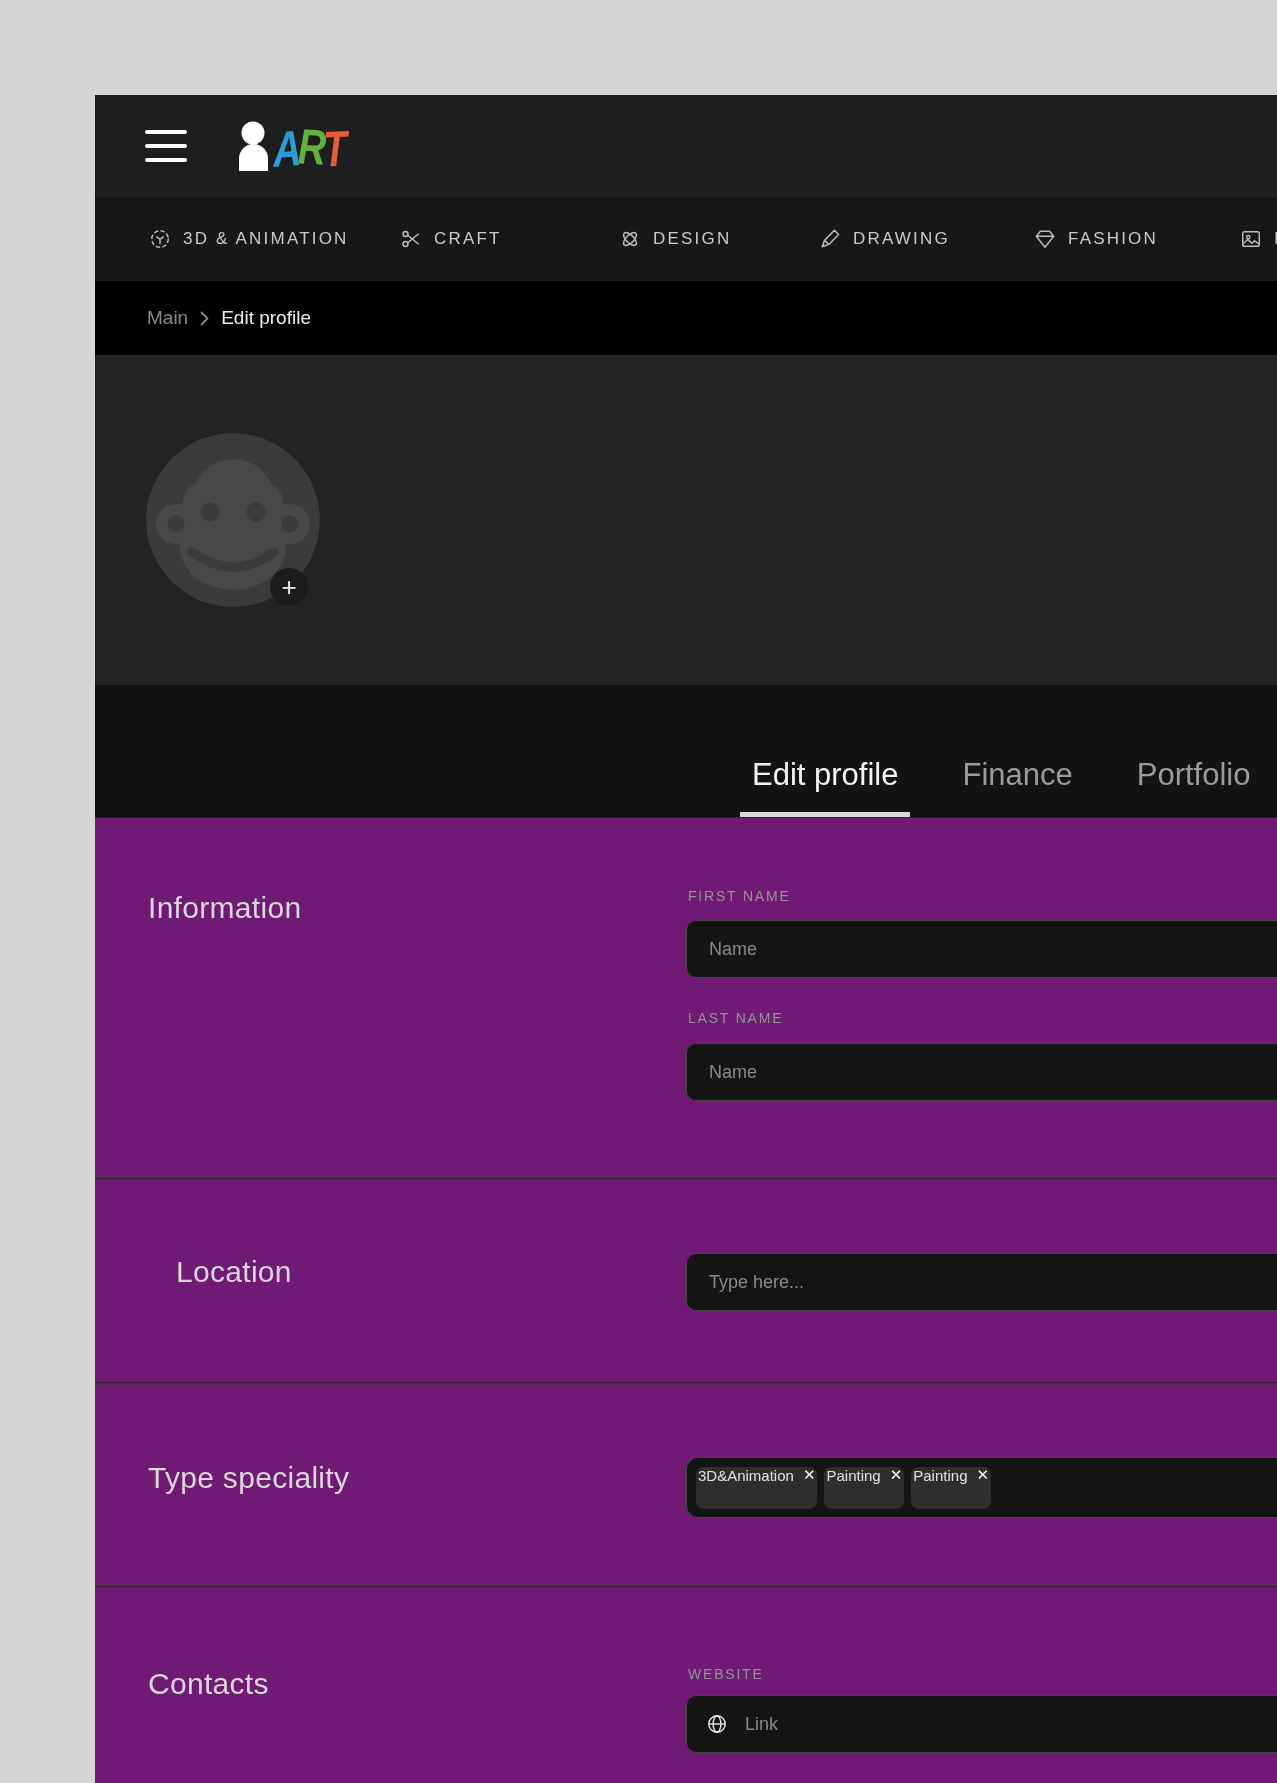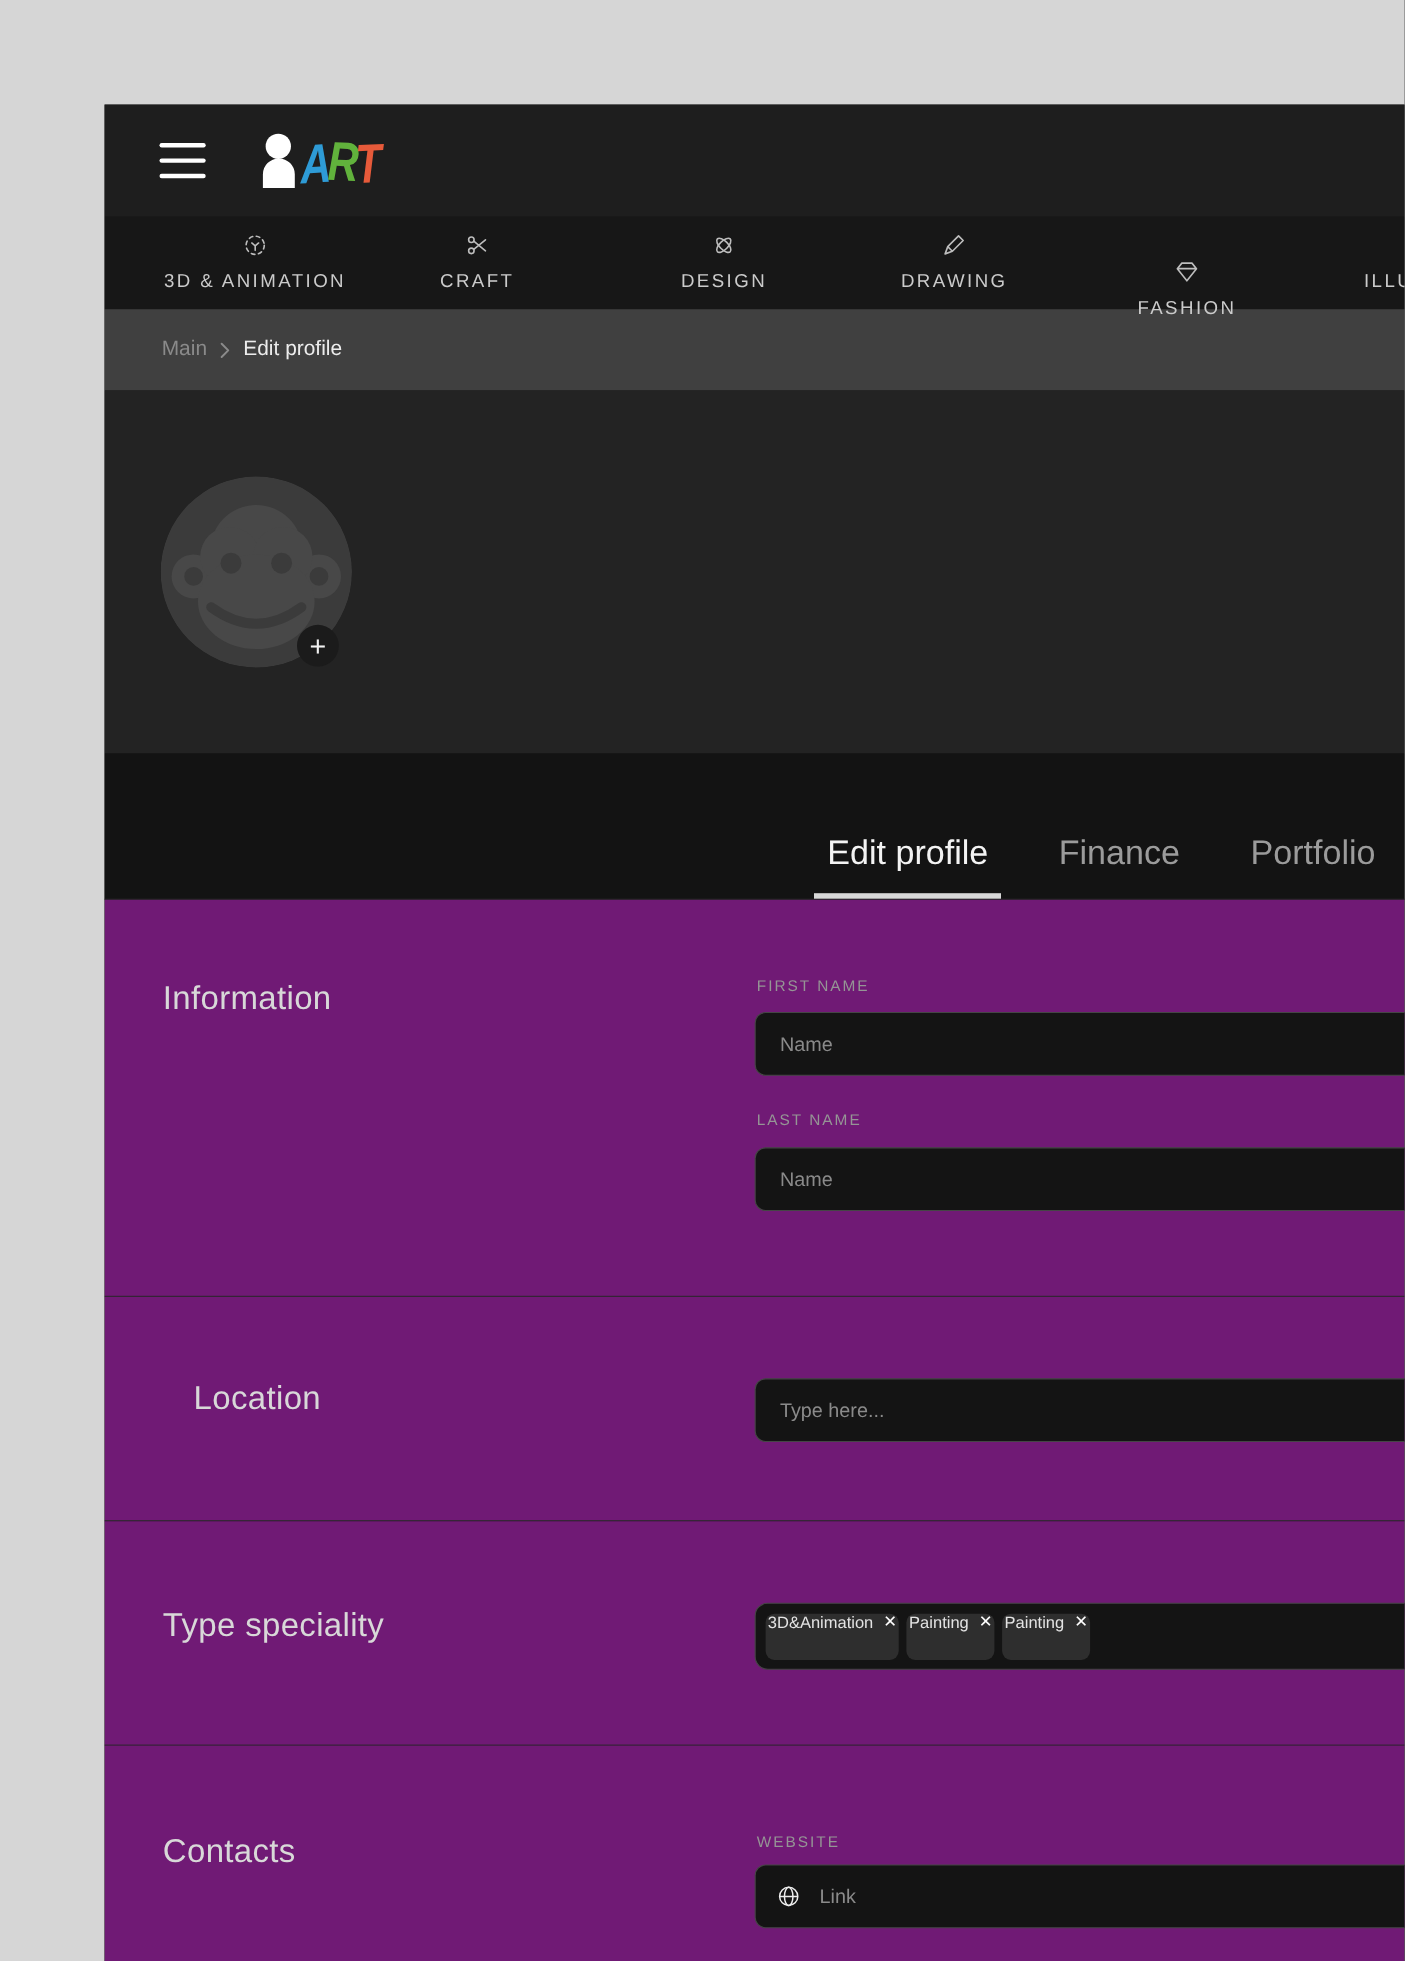--- a/index.html
+++ b/index.html
@@ -20,25 +20,25 @@
   .hamburger .bar{height:4px;background:#ffffff;border-radius:2px;}
   .logo{margin-left:50px;display:flex;align-items:flex-end;cursor:pointer;}
   .logo-person{display:block;}
   .logo-art{display:flex;align-items:flex-end;font-weight:700;font-style:italic;font-size:50px;line-height:44px;letter-spacing:-4px;transform:scaleX(.78);transform-origin:left bottom;margin-left:2px;}
   .logo-art span{display:inline-block;}
   .logo-art .l0{transform:rotate(-3deg);}
   .logo-art .l1{transform:rotate(2deg) translateY(-2px);}
   .logo-art .l2{transform:rotate(-2deg);}
   
   .nav{height:84px;background:#171717;position:relative;}
-  .nav-item{position:absolute;top:50%;transform:translateY(-50%);display:flex;align-items:center;gap:12px;color:#cbcbcb;font-size:17px;letter-spacing:2.2px;white-space:nowrap;cursor:pointer;flex-direction:column;}
+  .nav-item{position:absolute;top:50%;transform:translateY(-50%);display:flex;align-items:center;gap:12px;color:#cbcbcb;font-size:17px;letter-spacing:2.2px;white-space:nowrap;cursor:pointer;}
   .nav-item svg{flex:0 0 auto;}
-  .ni-1{left:54px;} .ni-2{left:305px;} .ni-3{left:524px;} .ni-4{left:724px;} .ni-5{left:939px;margin-top:24px;} .ni-6{left:1145px;}
-  
-  .breadcrumb{height:74px;background:#404040;display:flex;align-items:center;padding-left:52px;box-sizing:border-box;gap:12px;font-size:19px;}
+  .ni-1{left:54px;} .ni-2{left:305px;} .ni-3{left:524px;} .ni-4{left:724px;} .ni-5{left:939px;} .ni-6{left:1145px;}
+  
+  .breadcrumb{height:74px;background:#000000;display:flex;align-items:center;padding-left:52px;box-sizing:border-box;gap:12px;font-size:19px;}
   .bc-root{color:#8a8a8a;cursor:pointer;}
   .bc-current{color:#ececec;}
   
   .hero{height:330px;background:#232323;position:relative;}
   .avatar{position:absolute;left:51px;top:78px;width:174px;height:174px;border-radius:50%;overflow:hidden;}
   .avatar-add{position:absolute;left:175px;top:213px;width:38px;height:38px;border-radius:50%;background:#1b1b1b;color:#f2f2f2;display:flex;align-items:center;justify-content:center;font-size:26px;font-weight:400;cursor:pointer;line-height:1;}
   .profile-info{position:absolute;left:246px;top:122px;}
   .profile-name{font-size:40px;color:#dedede;letter-spacing:.5px;}
   .profile-loc{margin-top:16px;display:flex;align-items:center;gap:9px;color:#cccccc;font-size:18px;}
   

